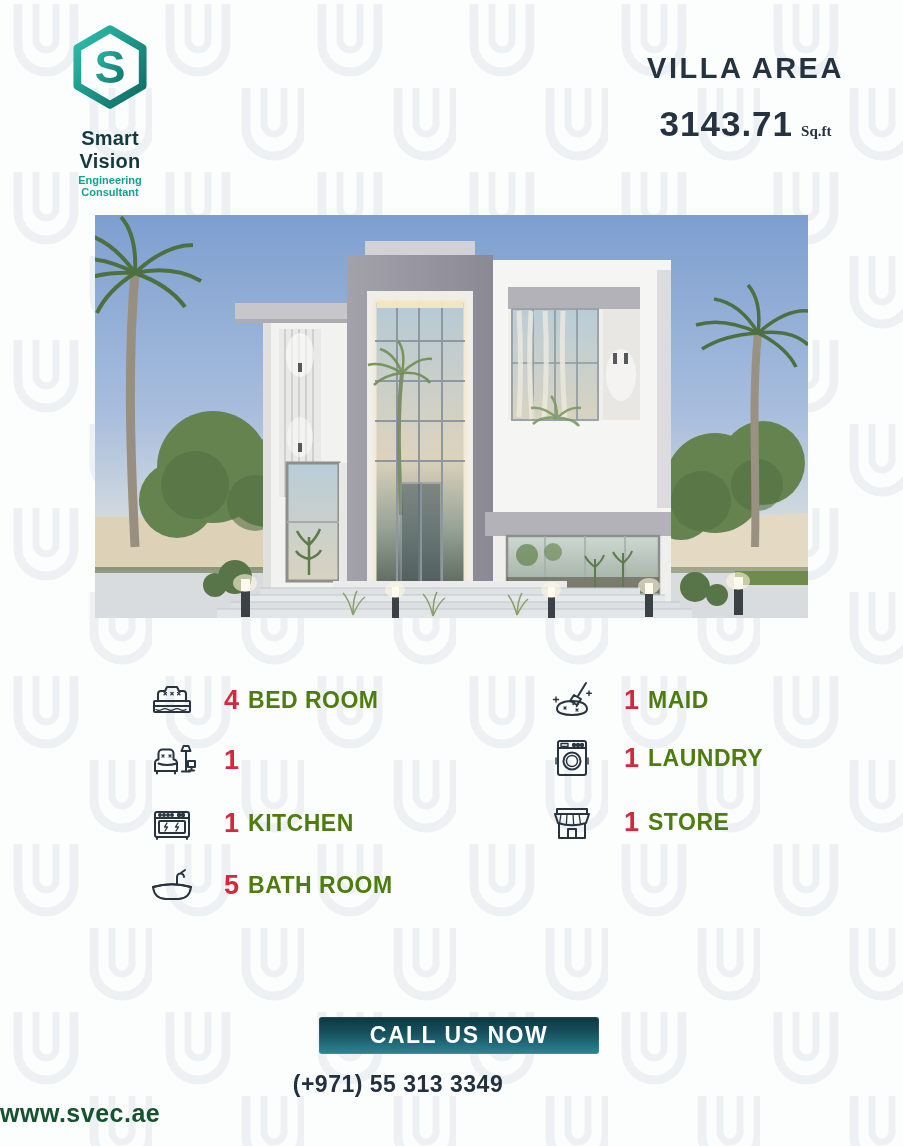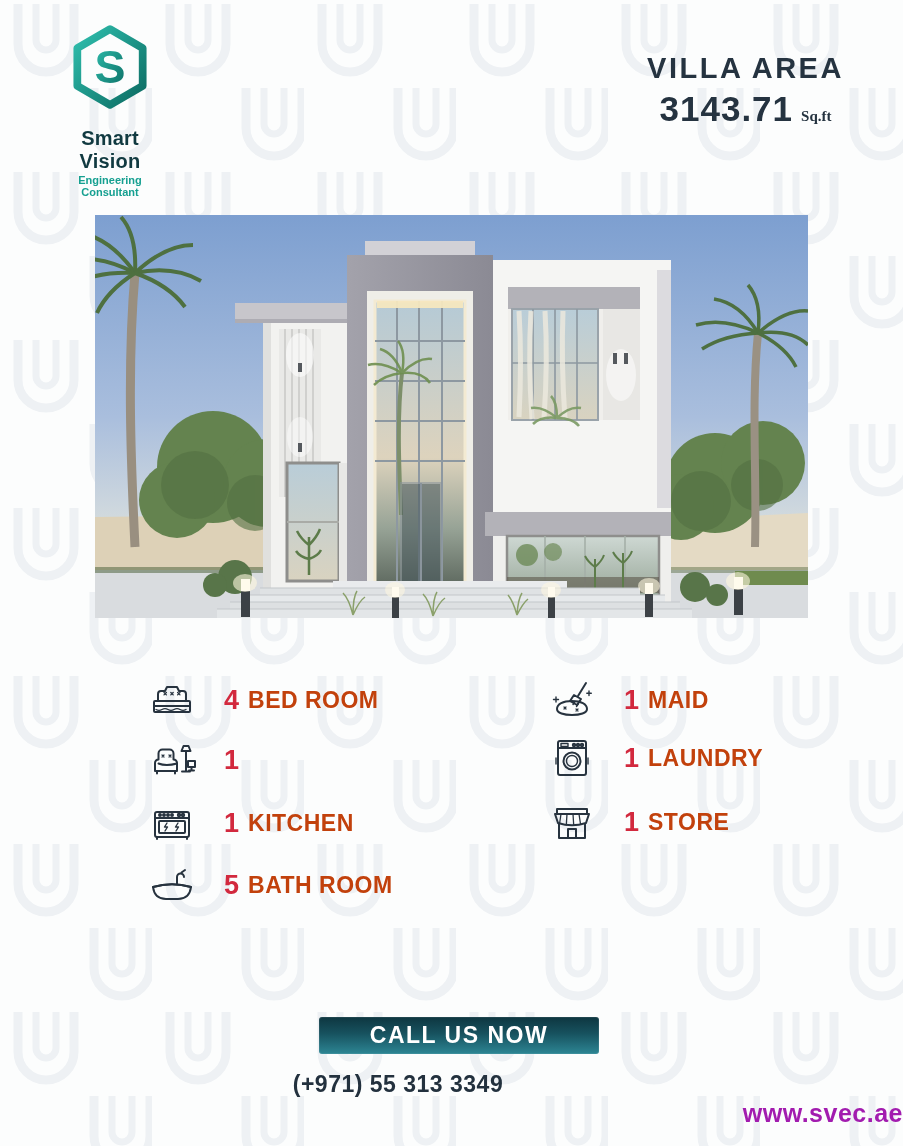--- a/index.html
+++ b/index.html
@@ -9,47 +9,47 @@
   .layer { position:absolute; z-index:1; }
 
   
   .logo-block { left:48px; top:24px; width:124px; text-align:center; }
   .logo-svg { display:block; margin:0 auto; }
   .brand-name { font-size:20px; font-weight:700; color:#113a41; letter-spacing:.2px; margin-top:17px; }
   .brand-tagline { font-size:11px; font-weight:600; color:#16a091; margin-top:1px; }
 
   .area-block { left:638px; top:52px; width:215px; text-align:center; color:#253340; }
   .area-label { font-size:29px; font-weight:600; letter-spacing:2.5px; }
-  .area-value-row { display:flex; justify-content:center; align-items:baseline; margin-top:4px; }
+  .area-value-row { display:flex; justify-content:center; align-items:baseline; margin-top:19px; }
   .area-value { font-size:35px; font-weight:800; letter-spacing:1px; }
   .area-unit { font-size:15px; font-weight:600; margin-left:8px;font-family:Liberation Serif, serif; }
 
   
   .photo { left:95px; top:215px; width:713px; height:403px; }
   .photo svg { display:block; }
 
   
   .feature-row { position:absolute; display:flex; align-items:center; z-index:1; }
   .f-icon { width:52px; display:flex; justify-content:center; }
   .f-count { font-size:27px; font-weight:700; color:#d2293e; margin-left:26px; }
-  .f-label { font-size:23px; font-weight:700; color:#c2410c; letter-spacing:.5px; margin-left:9px; }
+  .f-label { font-size:23px; font-weight:700; color:#4d7c0f; letter-spacing:.5px; margin-left:9px; }
   .row-l { left:146px; }
   .row-r { left:546px; }
   .r1 { top:676px; } .r2 { top:736px; } .r3 { top:799px; } .r4 { top:861px; }
   .q1 { top:676px; } .q2 { top:734px; } .q3 { top:798px; }
   .f-icon svg { stroke:#27333f; fill:none; stroke-width:2; stroke-linecap:round; stroke-linejoin:round; }
 
   
   .cta-button { left:319px; top:1017px; width:280px; height:37px; border-radius:3px;
     background:linear-gradient(180deg,#0e3640 0%,#17525f 45%,#2d8694 100%);
     display:flex; align-items:center; justify-content:center;
     color:#fff; font-size:23px; font-weight:600; letter-spacing:1.5px; cursor:pointer;
     box-shadow:inset 0 0 0 1px rgba(255,255,255,.08); }
   .phone { left:0; top:1071px; width:796px; text-align:center; font-size:23px; font-weight:600; color:#23313e; letter-spacing:.5px; }
-  .website { left:0; top:1099px; width:903px; text-align:right; font-size:25px; font-weight:600; color:#a21caf; letter-spacing:.5px; }
+  .website { left:0; top:1099px; width:903px; text-align:left; font-size:25px; font-weight:600; color:#14532d; letter-spacing:.5px; }
 </style>
 </head>
 <body>
 
 <svg class="bg" width="903" height="1146">
   <defs>
     <pattern id="arch" width="152" height="168" patternUnits="userSpaceOnUse">
       <g fill="none" stroke="#eef1f4" stroke-width="9">
         <path d="M18,4 v40 a28,28 0 0 0 56,0 v-40"></path>
         <path d="M36,4 v36 a10,10 0 0 0 20,0 v-36" stroke-width="7"></path>

